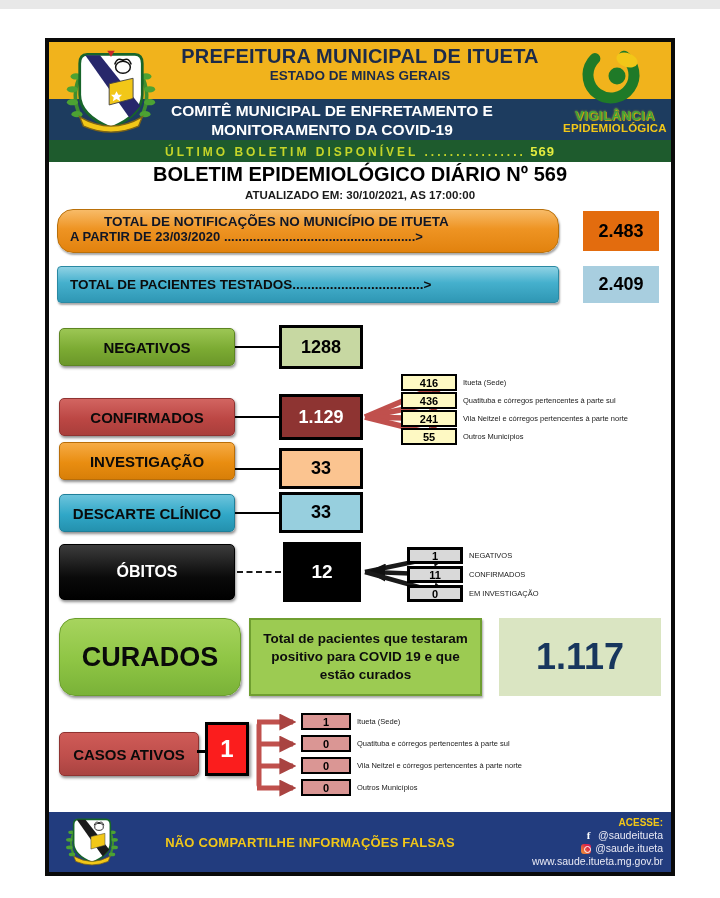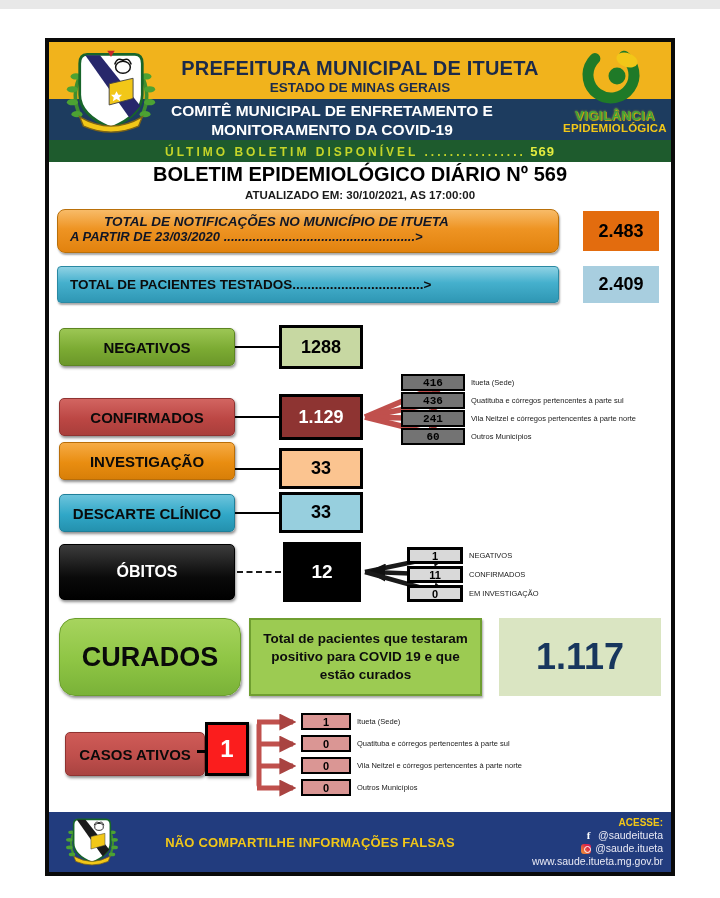--- a/index.html
+++ b/index.html
@@ -6,70 +6,70 @@
   html,body { width:720px; height:898px; background:#ffffff; font-family:"Liberation Sans", sans-serif; }
   .canvas { position:relative; width:720px; height:898px; background:#fff; overflow:hidden; }
   .top-strip { position:absolute; left:0; top:0; width:720px; height:9px; background:#e8e8e8; }
 
   .sheet { position:absolute; left:45px; top:38px; width:630px; height:838px; border:4px solid #0a0a0a; background:#fff; }
 
   
   .hdr-yellow { position:relative; height:57px; background:#F1B31C; }
   .hdr-blue   { position:relative; height:41px; background:#1D3C5F; }
   .hdr-green  { position:relative; height:22px; background:#1E5B2D; text-align:center; line-height:22px; }
-  .hdr-title  { padding-top:15px; text-align:center; font-size:20px; font-weight:700; color:#1b2a4a; letter-spacing:0.2px; padding-left:104px; padding-right:104px; }
+  .hdr-title  { padding-top:3px; text-align:center; font-size:20px; font-weight:700; color:#1b2a4a; letter-spacing:0.2px; padding-left:104px; padding-right:104px; }
   .hdr-sub    { text-align:center; font-size:13.5px; font-weight:700; color:#1b2a4a; padding-left:104px; padding-right:104px; }
   .committee  { padding-top:2px; text-align:center; color:#fff; font-weight:700; font-size:15.5px; line-height:19px; padding-left:48px; padding-right:104px; }
   .crest { position:absolute; left:12px; top:5px; width:100px; height:92px; z-index:5; }
   .vlogo { position:absolute; right:4px; top:3px; width:104px; height:94px; z-index:5; text-align:center; }
   .vlogo .l1 { font-size:13px; font-weight:800; color:#3DA33A; letter-spacing:0.5px; text-shadow:0 0 2px #d9b614, 1px 1px 0 #b99e12; margin-top:-3px; }
   .vlogo .l2 { font-size:11.5px; font-weight:800; color:#F2C718; letter-spacing:0.2px; margin-top:-1px; }
   .lastlbl { font-size:12px; font-weight:700; color:#C5D529; letter-spacing:3px; }
   .lastnum { font-size:13px; font-weight:800; color:#E3EC3F; letter-spacing:1px; }
 
   
   .main { position:relative; height:650px; background:#fff; }
   .b-title { position:absolute; top:1px; left:0; right:0; text-align:center; font-size:20px; font-weight:700; color:#000; }
   .b-updated { position:absolute; top:27px; left:0; right:0; text-align:center; font-size:11.5px; font-weight:600; color:#1a1a1a; }
 
-  .bar-orange { position:absolute; left:8px; top:47px; width:502px; height:44px; border-radius:8px;
+  .bar-orange { position:absolute; left:8px; top:47px; width:502px; height:44px; border-radius:16px;
     background:linear-gradient(to bottom,#f8bb68 0%,#ee9423 45%,#e2820e 100%); border:1px solid #b9700a;
-    box-shadow:1px 2px 2px rgba(0,0,0,.35); padding:4px 12px; color:#101626;font-style:italic; }
+    box-shadow:1px 2px 2px rgba(0,0,0,.35); padding:4px 12px; color:#101626; }
   .bar-orange .l1 { font-size:13.5px; font-weight:700; margin-left:34px; }
   .bar-orange .l2 { font-size:13px; font-weight:700; }
   .val-orange { position:absolute; left:534px; top:49px; width:76px; height:40px; background:#E36C0E;
     display:flex; align-items:center; justify-content:center; font-size:18px; font-weight:700; color:#000; }
 
   .bar-blue { position:absolute; left:8px; top:104px; width:502px; height:37px; border-radius:4px;
     background:linear-gradient(to bottom,#8fd2e4 0%,#45b0cd 45%,#2f97b4 100%); border:1px solid #2a89a3;
     box-shadow:1px 2px 2px rgba(0,0,0,.35); display:flex; align-items:center; padding-left:12px;
     font-size:13.5px; font-weight:700; color:#0c0c0c; }
   .val-blue { position:absolute; left:534px; top:104px; width:76px; height:37px; background:#A8CEDF;
     display:flex; align-items:center; justify-content:center; font-size:18px; font-weight:700; color:#000; }
 
   .btn { position:absolute; left:10px; width:176px; height:38px; border-radius:5px;
     display:flex; align-items:center; justify-content:center; font-weight:700; font-size:15px; color:#0a0a0a;
     box-shadow:1px 2px 3px rgba(0,0,0,.45); }
   .btn-green   { background:linear-gradient(to bottom,#9cc654 0%,#7cab33 55%,#6b9729 100%); border:1px solid #5d8522; }
   .btn-red     { background:linear-gradient(to bottom,#d26561 0%,#bc4744 55%,#a93e3b 100%); border:1px solid #8f3331; }
   .btn-orange  { background:linear-gradient(to bottom,#f6ab45 0%,#e98d10 55%,#d87f08 100%); border:1px solid #b96d08; }
   .btn-blue    { background:linear-gradient(to bottom,#6cc4dc 0%,#30a7c7 55%,#2491ae 100%); border:1px solid #1f7f99; }
   .btn-black   { background:linear-gradient(to bottom,#3c3c3c 0%,#0a0a0a 60%,#000 100%); border:1px solid #000; color:#fff; }
-  .btn-darkred { background:linear-gradient(to bottom,#cf5b57 0%,#bf4f4c 55%,#a94341 100%); border:1px solid #8f3331;margin-left:6px; }
+  .btn-darkred { background:linear-gradient(to bottom,#cf5b57 0%,#bf4f4c 55%,#a94341 100%); border:1px solid #8f3331; }
 
   .conn { position:absolute; border-top:2.5px solid #000; }
   .conn-dash { position:absolute; border-top:2.5px dashed #1a1a1a; }
 
   .vb { position:absolute; left:230px; width:84px; border:3px solid #000; display:flex; align-items:center; justify-content:center; font-weight:700; font-size:18px; color:#000; }
 
   .bd-stack { position:absolute; }
   .bd-row { display:flex; align-items:center; }
   .bd-box { border:2px solid #000; display:flex; align-items:center; justify-content:center; font-size:11px; font-weight:700; color:#000; }
   .bd-label { font-size:7.5px; color:#1a1a1a; margin-left:6px; white-space:nowrap; }
-  .bd-pink .bd-box { width:64px; height:17px; background:#737373;font-family:Liberation Mono, monospace; }
+  .bd-pink .bd-box { width:56px; height:17px; background:#fef9c3; }
   .bd-pink .bd-row { margin-bottom:1px; }
   .bd-gray .bd-box { width:56px; height:17px; background:#D9D9D9; border-width:3px; }
   .bd-gray .bd-row { margin-bottom:2px; }
   .bd-gray .bd-label { font-size:7.5px; }
   .bd-dpink .bd-box { width:50px; height:17px; background:#DA9694; }
   .bd-dpink .bd-row { margin-bottom:5px; }
 
   .fan { position:absolute; }
 
   .curados-btn { position:absolute; left:10px; top:456px; width:182px; height:78px; border-radius:16px;
@@ -195,21 +195,21 @@
         </div>
         <div class="bd-row">
           <div class="bd-box">436</div>
           <div class="bd-label">Quatituba e córregos pertencentes à parte sul</div>
         </div>
         <div class="bd-row">
           <div class="bd-box">241</div>
           <div class="bd-label">Vila Neitzel e córregos pertencentes à parte norte</div>
         </div>
         <div class="bd-row">
-          <div class="bd-box">60</div>
+          <div class="bd-box">55</div>
           <div class="bd-label">Outros Municípios</div>
         </div>
       </div>
 
       <div class="btn btn-orange" style="top:280px;">INVESTIGAÇÃO</div>
       <div class="conn" style="left:186px; top:306px; width:44px;"></div>
       <div class="vb" style="top:286px; height:41px; background:#FBC490;">33</div>
 
       <div class="btn btn-blue" style="top:332px;">DESCARTE CLÍNICO</div>
       <div class="conn" style="left:186px; top:350px; width:44px;"></div>

